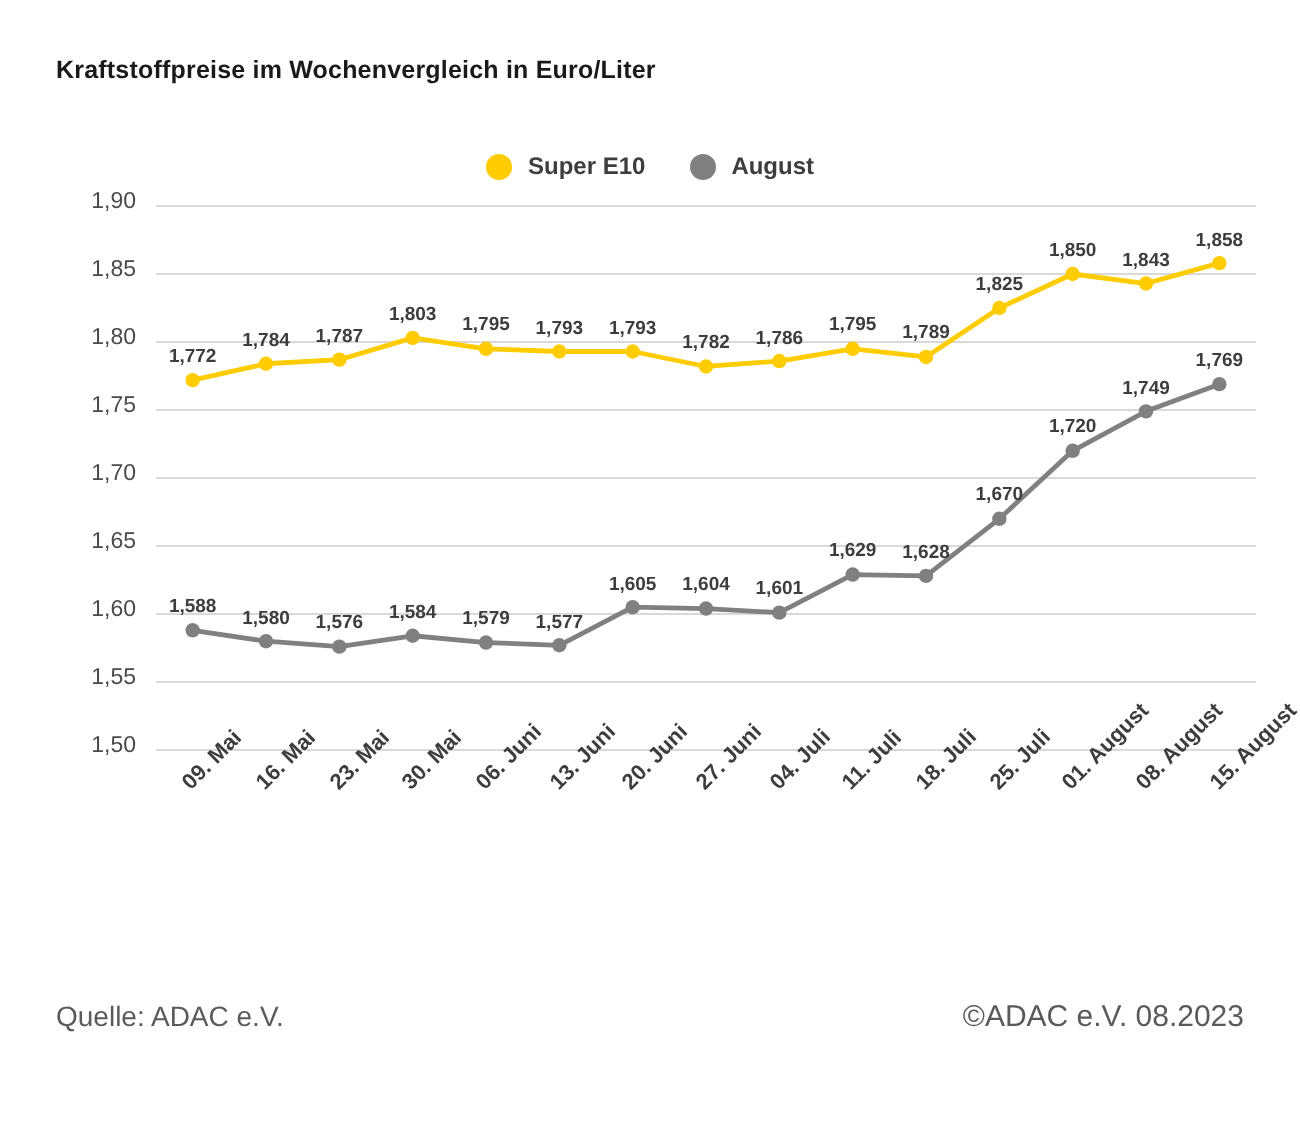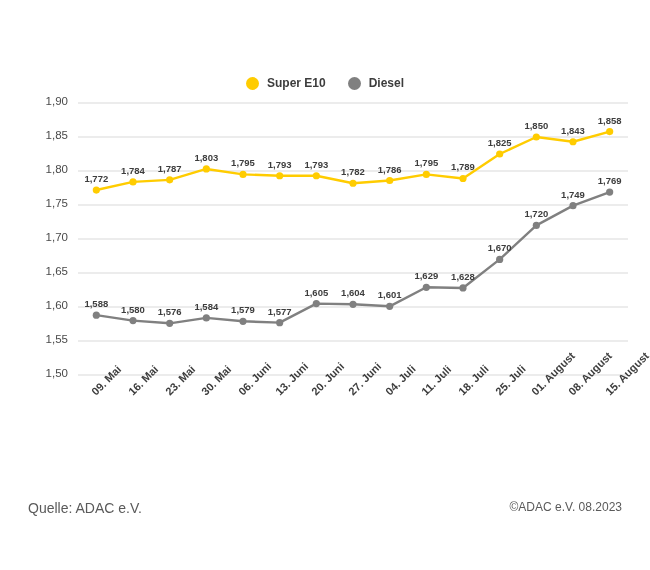--- a/index.html
+++ b/index.html
@@ -86,38 +86,39 @@
     position: absolute;
     left: 28px;
     top: 500px;
     font-size: 14px;
     color: #5a5a5a;
   }
   .footer-right {
     position: absolute;
     right: 28px;
     top: 500px;
-    font-size: 12px;
+    font-size: 15px;
     color: #5a5a5a;
   }
 </style>
 </head>
 <body>
 
 <div id="root">
 
+  <div class="title">Kraftstoffpreise im Wochenvergleich in Euro/Liter</div>
 
   <div class="legend">
     <div class="legend-entry">
       <span class="legend-dot" id="legend-dot-0" style="background: rgb(255, 204, 0);"></span>
       <span>Super E10</span>
     </div>
     <div class="legend-entry">
       <span class="legend-dot" id="legend-dot-1" style="background: rgb(128, 128, 128);"></span>
-      <span>Diesel</span>
+      <span>August</span>
     </div>
   </div>
 
   <div class="plot" id="plot">
     <svg id="chart-svg" width="650" height="570">
         <line x1="78" x2="628" y1="103" y2="103" stroke="#D9D9D9" stroke-width="1"></line>
         <line x1="78" x2="628" y1="137.00000000000003" y2="137.00000000000003" stroke="#D9D9D9" stroke-width="1"></line>
         <line x1="78" x2="628" y1="171.00000000000009" y2="171.00000000000009" stroke="#D9D9D9" stroke-width="1"></line>
         <line x1="78" x2="628" y1="204.99999999999997" y2="204.99999999999997" stroke="#D9D9D9" stroke-width="1"></line>
         <line x1="78" x2="628" y1="239" y2="239" stroke="#D9D9D9" stroke-width="1"></line>

